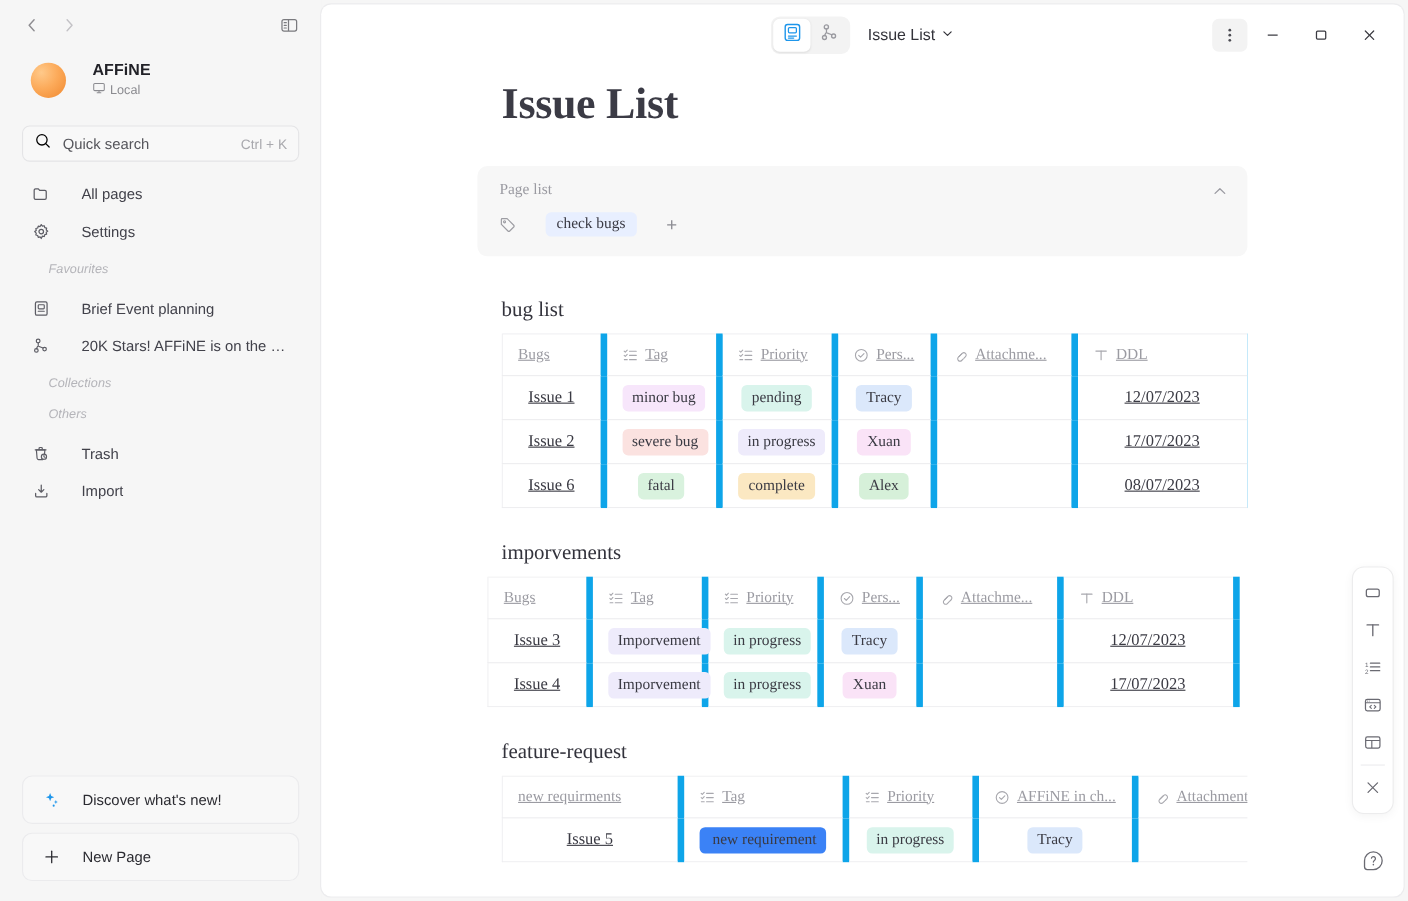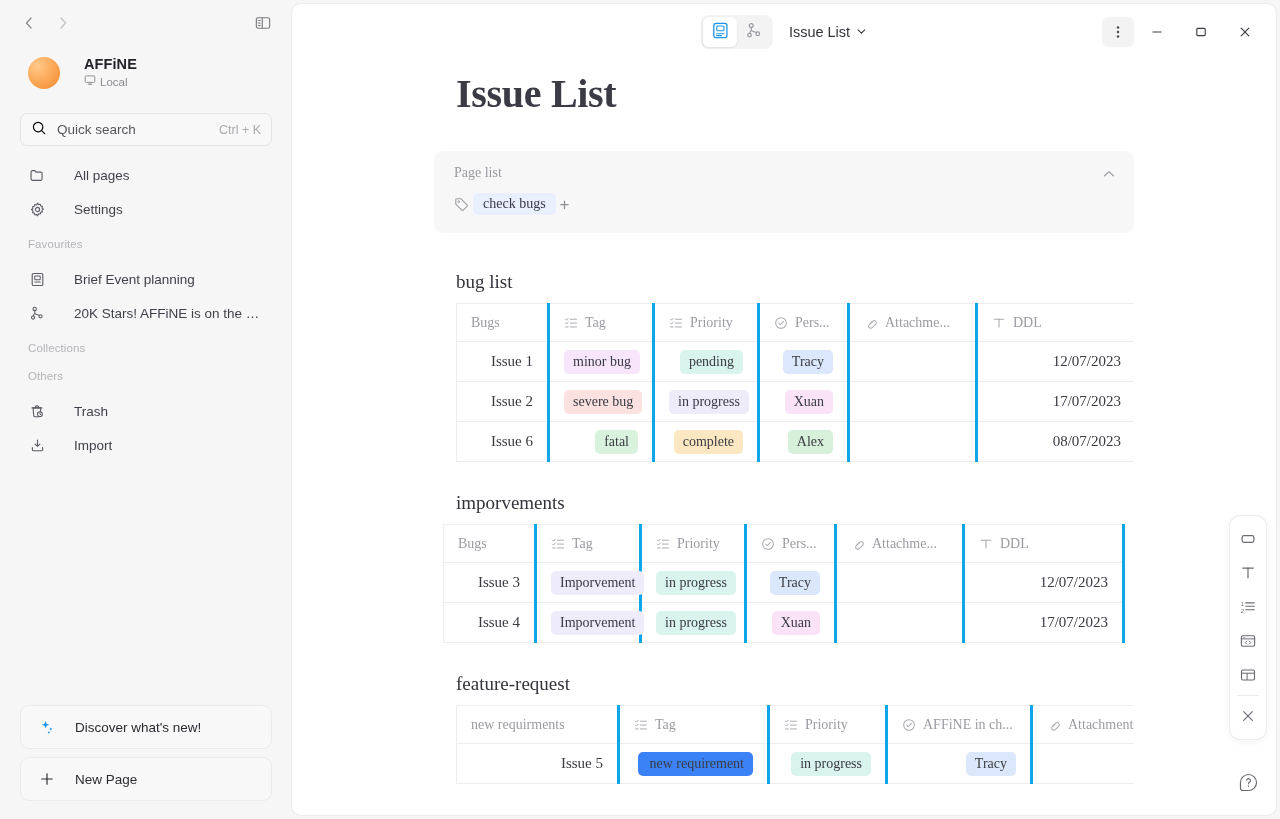--- a/index.html
+++ b/index.html
@@ -87,22 +87,23 @@
     padding: 0 8px; border-radius: 7px;
     cursor: pointer;
     color: #41414a;
     font-size: 13.5px;
   }
   .sb-item .lbl { white-space: nowrap; overflow: hidden; text-overflow: ellipsis; }
   .sb-icon { width: 18px; height: 18px; display: flex; align-items: center; justify-content: center; color: #5c5c64; flex: 0 0 18px; }
 
   .sb-section {
     font-size: 11.5px; color: #b4b4b9;
-    padding: 12px 28px 4px 28px;
+    padding: 12px 28px 4px 44px;
     letter-spacing: .1px;
+    font-style: italic;
   }
   .sb-fill { flex: 1; }
 
   .sb-bottom { padding: 0 20px 18px 20px; display: flex; flex-direction: column; gap: 8px; }
   .sb-btn {
     height: 44px;
     border: 1px solid #ebebed;
     border-radius: 9px;
     display: flex; align-items: center;
     padding: 0 16px; gap: 18px;
@@ -188,21 +189,21 @@
     border-radius: 9px;
     padding: 14px 20px 18px 20px;
     margin: 0 0 38px 0;
     position: relative;
   }
   .pi-label {
     font-family: "Liberation Serif", serif;
     font-size: 14px; color: #9a9aa1;
     margin-bottom: 12px;
   }
-  .pi-row { display: flex; align-items: center; gap: 4px; }
+  .pi-row { display: flex; align-items: center; gap: 27px; }
   .pi-tagicon { color: #9d9da3; display: flex; align-items: center; }
   .pi-chip {
     background: #e8efff; color: #3a3a44;
     font-family: "Liberation Serif", serif;
     font-size: 14px;
     padding: 3px 10px; border-radius: 5px;
     cursor: pointer;
   }
   .pi-plus { color: #8d8d94; font-size: 17px; cursor: pointer; line-height: 1; }
   .pi-collapse {
@@ -219,27 +220,28 @@
     font-size: 19px; color: #33333c;
     padding: 0 0 10px 22px;
   }
   .db-table {
     border-collapse: collapse;
     table-layout: fixed;
     font-family: "Liberation Serif", serif;
     border-top: 1px solid #ededef;
   }
   .db-table th, .db-table td {
-    border-right: 3px solid #0ea5e9;
+    border-right: 6px solid #0ea5e9;
     border-bottom: 1px solid #ededef;
-    text-align: right;
+    text-align: center;
     padding: 0 14px;
     height: 40px;
     vertical-align: middle;
     font-weight: 400;
+    text-decoration: underline;
   }
   .db-table th:first-child, .db-table td:first-child { border-left: 1px solid #ededef; }
   .db-table th {
     font-size: 14px; color: #9b9ba2;
     height: 38px;
   }
   .th-in { display: flex; align-items: center; gap: 7px; }
   .th-in svg { flex: 0 0 auto; color: #a8a8ae; }
   .db-table td {
     font-size: 15px; color: #3a3a43;

